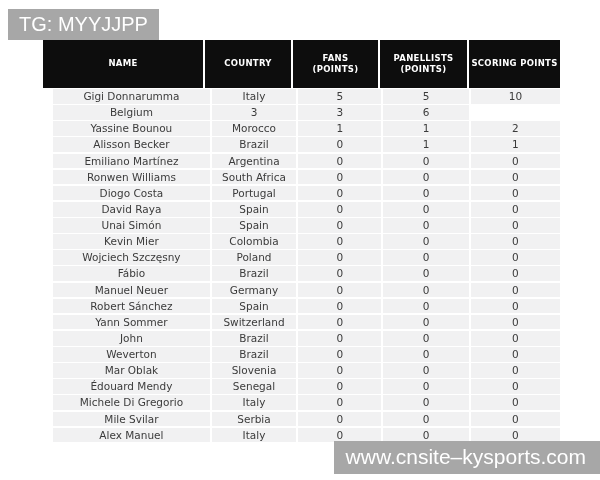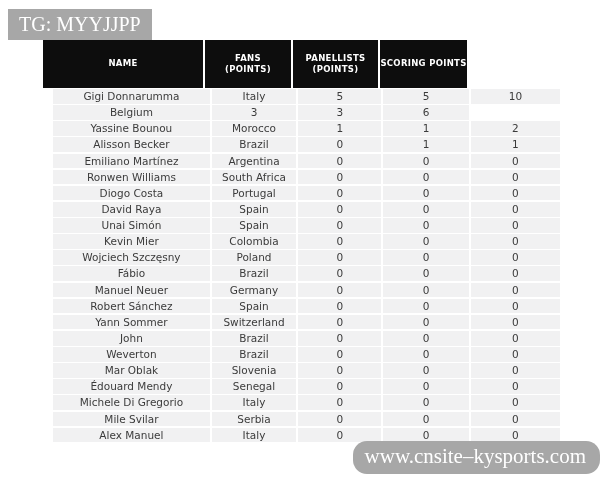--- a/index.html
+++ b/index.html
@@ -6,29 +6,29 @@
   body{
     width:600px;height:480px;position:relative;overflow:hidden;
     background:#ffffff;
     font-family:"DejaVu Sans","Liberation Sans",sans-serif;
   }
   
   .badge{
     position:absolute;
     background:#a7a7a7;
     color:#ffffff;
-    font-family:Liberation Serif, serif;
+    font-family:Liberation Sans, sans-serif;
     font-size:20px;
     line-height:1;
     padding:5px 11px 6px 11px;
     white-space:nowrap;
     box-sizing:border-box;
   }
   .tg-badge{left:8px;top:9px;}
-  .site-badge{right:0;top:441px;font-size:21px;padding:5px 14px 7px 12px;border-radius:14px;}
+  .site-badge{right:0;top:441px;font-size:21px;padding:5px 14px 7px 12px;}
 
   
   .gk-table{
     position:absolute;left:43px;top:40px;width:517px;
   }
   .grid-row{
     display:grid;
     grid-template-columns:160fr 86fr 85fr 87fr 91fr;
     column-gap:2px;
     background:#ffffff;
@@ -61,20 +61,21 @@
   }
 </style>
 </head>
 <body>
 
 <div class="badge tg-badge">TG: MYYJJPP</div>
 
 <div class="gk-table">
   <div class="grid-row head-row">
     <div class="head-cell">NAME</div>
+    <div class="head-cell">COUNTRY</div>
     <div class="head-cell">FANS
 (POINTS)</div>
     <div class="head-cell">PANELLISTS
 (POINTS)</div>
     <div class="head-cell">SCORING POINTS</div>
   </div>
   <div class="tbody">
   <div class="grid-row body-row">
     <div class="cell">Gigi Donnarumma</div>
     <div class="cell">Italy</div>

